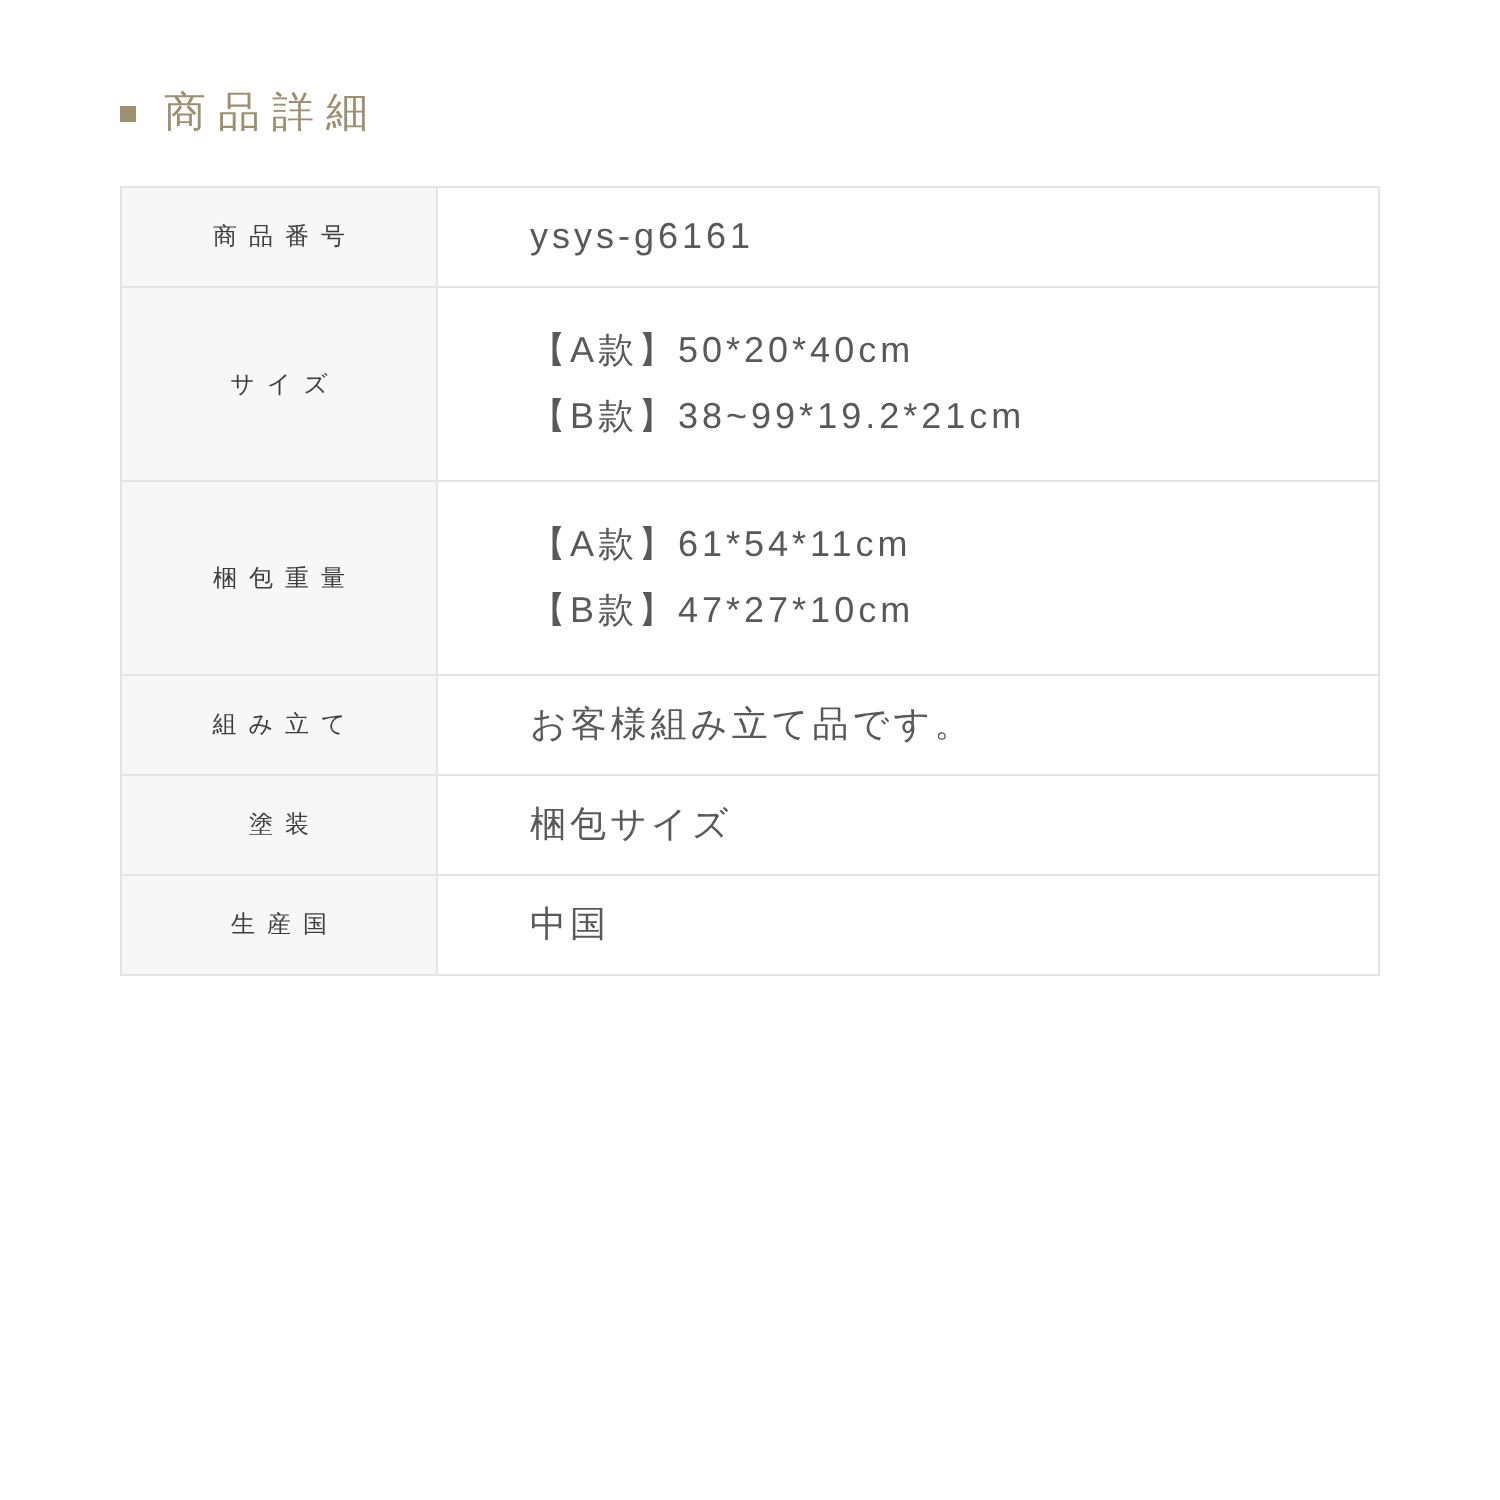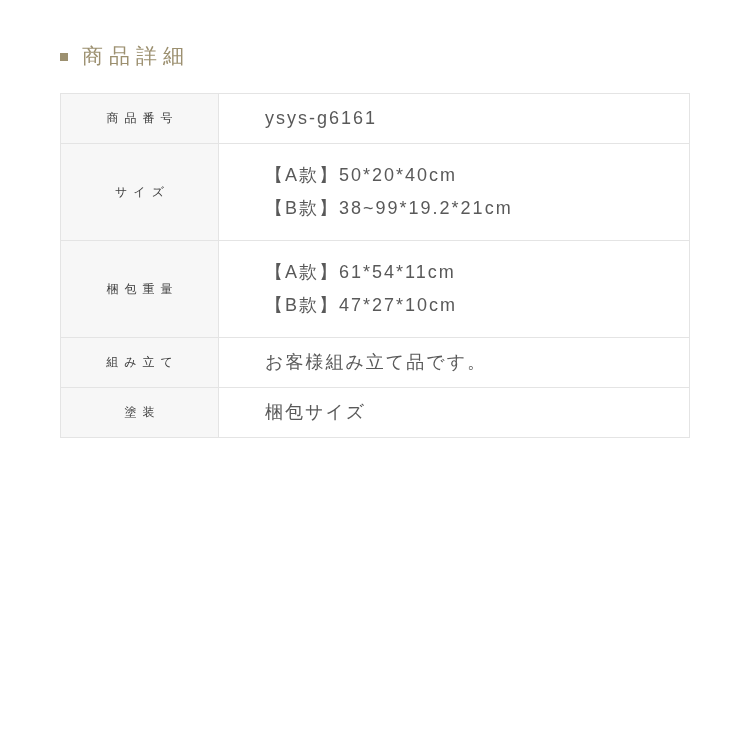--- a/index.html
+++ b/index.html
@@ -115,16 +115,22 @@
     <td>
             <div class="line">お客様組み立て品です。</div>
           </td>
   </tr>
         <tr class="single">
     <th>塗装</th>
     <td>
             <div class="line">梱包サイズ</div>
           </td>
   </tr>
+        <tr class="single">
+    <th>生産国</th>
+    <td>
+            <div class="line">中国</div>
+          </td>
+  </tr>
       </tbody>
   </table>
 
 </div>
 
 </body></html>

